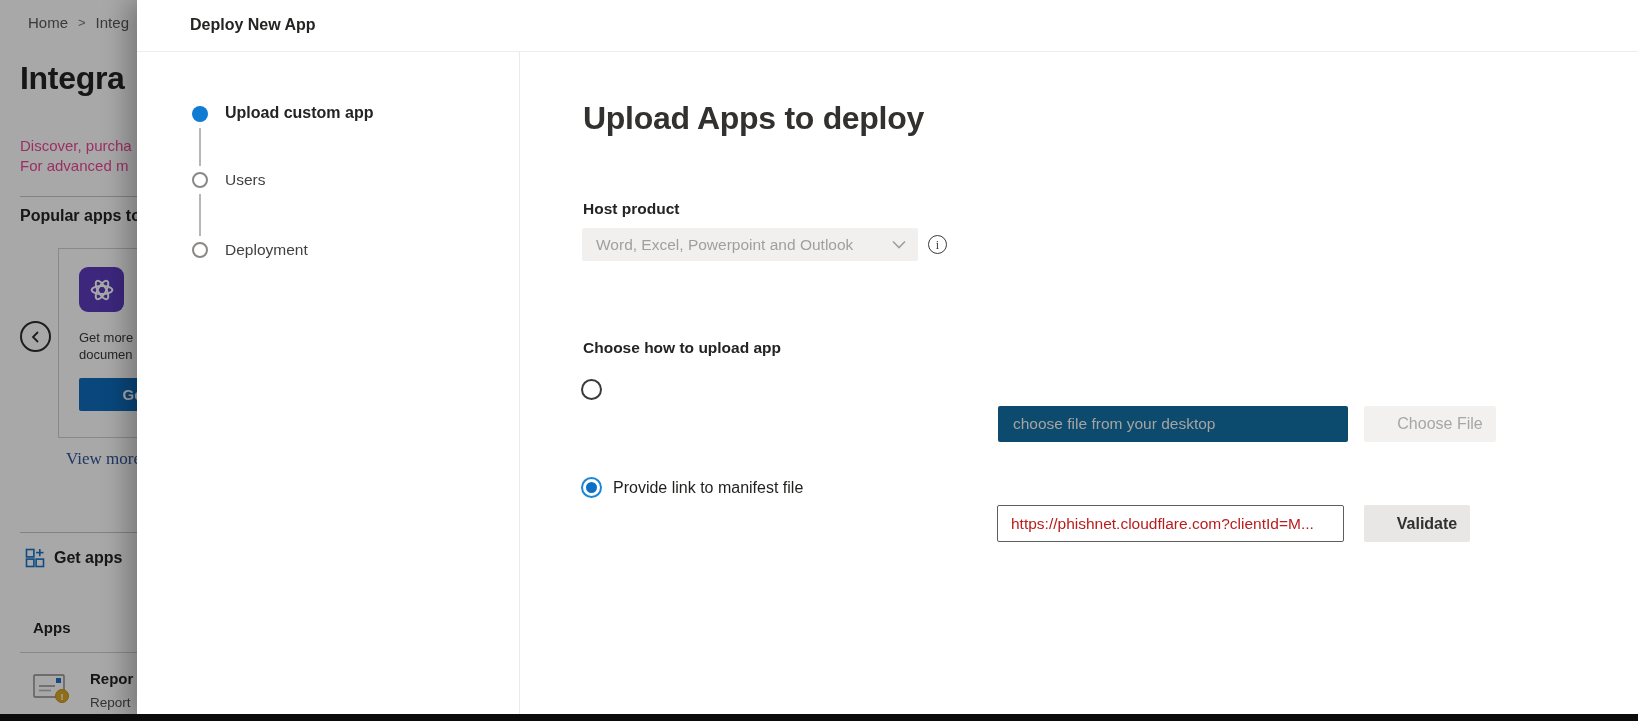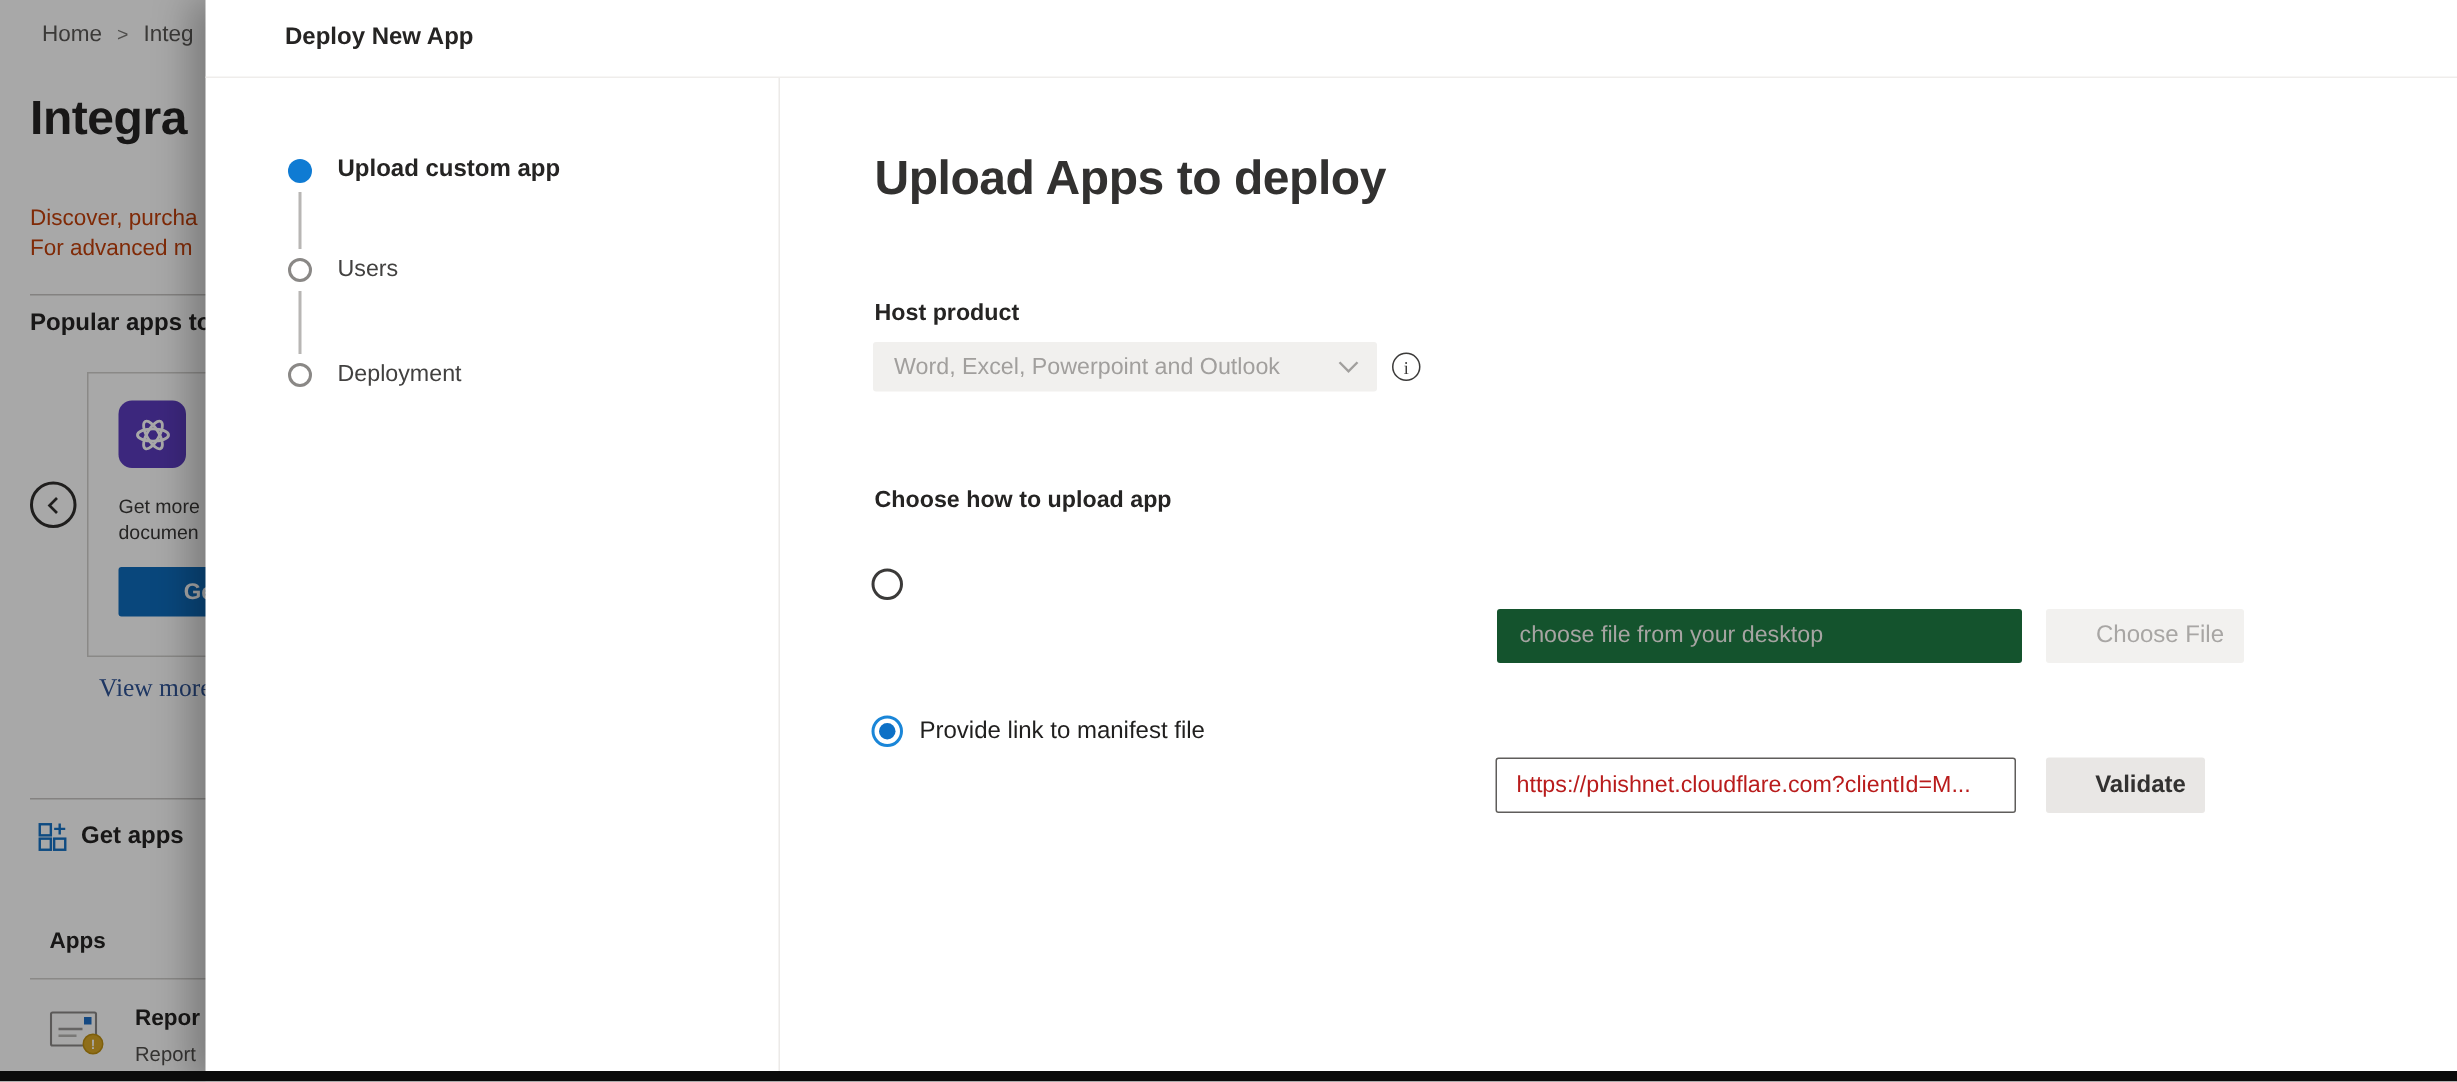--- a/index.html
+++ b/index.html
@@ -5,21 +5,21 @@
   * { margin:0; padding:0; box-sizing:border-box; }
   html,body { width:1638px; height:721px; overflow:hidden; }
   body { font-family:"Liberation Sans", sans-serif; background:#fff; position:relative; }
   .abs { position:absolute; }
 
   
   #bg-page { position:absolute; inset:0; background:#fff; }
   .bc { left:28px; top:14px; font-size:15px; color:#5a5856; display:flex; gap:10px; align-items:center; }
   .bc .sep { color:#7a7876; font-size:13px; }
   .bg-title { left:20px; top:60px; font-size:32px; font-weight:800; color:#252423; white-space:nowrap; letter-spacing:-0.3px; }
-  .bg-desc { left:20px; top:136px; font-size:15px; line-height:20px; color:#c2410c; white-space:nowrap; }
+  .bg-desc { left:20px; top:136px; font-size:15px; line-height:20px; color:#ec4899; white-space:nowrap; }
   .hr { height:1px; background:#c8c6c4; }
   .bg-popular { left:20px; top:207px; font-size:16px; font-weight:700; color:#252423; white-space:nowrap; }
   .bg-card { left:58px; top:248px; width:170px; height:190px; background:#fff; border:1px solid #d2d0ce; }
   .adobe { left:20px; top:18px; width:45px; height:45px; border-radius:9px; background:#5b3cbe; display:flex; align-items:center; justify-content:center; }
   .card-txt { left:20px; top:80px; font-size:13px; line-height:17px; color:#3a3938; white-space:nowrap; }
   .card-get { left:20px; top:129px; width:112px; height:33px; background:#0f6cbd; border:none; border-radius:2px; color:#fff; font-size:15px; font-weight:700; font-family:inherit; }
   .back-btn { left:20px; top:321px; width:31px; height:31px; border-radius:50%; border:2px solid #2f2e2d; background:transparent; display:flex; align-items:center; justify-content:center; }
   .view-more { left:20px; top:449px; font-family:"Liberation Serif", serif; font-size:17px; color:#2f5496; text-decoration:none; white-space:nowrap;margin-left:46px; }
   .get-apps { left:25px; top:548px; display:flex; align-items:center; gap:9px; background:none; border:none; font-family:inherit; }
   .get-apps span { font-size:16px; font-weight:600; color:#252423; }
@@ -42,28 +42,28 @@
   .step-label { position:absolute; left:88px; font-size:15.5px; color:#424140; white-space:nowrap; }
   .step-label.active { font-weight:700; color:#252423; font-size:16px; }
 
   #content { left:383px; top:52px; right:0; bottom:0; }
   .c-h1 { left:63px; top:48px; font-size:32px; font-weight:700; color:#323130; letter-spacing:-0.3px; white-space:nowrap; }
   .c-label { font-size:15.5px; font-weight:700; color:#252423; white-space:nowrap; }
   .host-label { left:63px; top:148px; }
   .dropdown { left:62px; top:176px; width:336px; height:33px; background:#f1f0ee; border-radius:2px; display:flex; align-items:center; padding:0 12px 0 14px; }
   .dropdown .val { flex:1; font-size:15.5px; color:#a19f9d; white-space:nowrap; overflow:hidden; }
   .info-btn { left:408px; top:183px; width:19px; height:19px; border-radius:50%; border:1.4px solid #3b3a39; background:#fff; color:#3b3a39; font-size:12px; font-family:"Liberation Serif", serif; display:flex; align-items:center; justify-content:center; line-height:1; }
-  .choose-label { left:63px; top:273px; }
+  .choose-label { left:63px; top:287px; }
   .radio-outer { width:21px; height:21px; border-radius:50%; background:#fff; position:absolute; }
   .radio-off { border:2px solid #3b3a39; }
   .radio-on { border:2px solid #1a86d8; display:flex; align-items:center; justify-content:center; }
   .radio-on i { width:11px; height:11px; border-radius:50%; background:#0d70c6; display:block; }
   .radio-label { position:absolute; font-size:16px; color:#201f1e; white-space:nowrap; }
   .inp { position:absolute; height:36px; font-family:inherit; font-size:15.5px; border-radius:2px; }
-  .inp-disabled { left:478px; top:354px; width:350px; background:#14532d; border:none; color:#a6a4a2; padding:0 15px; }
+  .inp-disabled { left:478px; top:354px; width:350px; background:#0c4a6e; border:none; color:#a6a4a2; padding:0 15px; }
   .inp-disabled::placeholder { color:#a6a4a2; opacity:1; }
   .inp-url { left:477px; top:453px; width:347px; height:37px; background:#fff; border:1px solid #5f5d5b; color:#b91c1c; padding:0 13px; }
   .btn { position:absolute; border:none; border-radius:2px; font-family:inherit; font-size:16px; display:flex; align-items:center; justify-content:center;padding-left:20px; }
   .btn-choosefile { left:844px; top:354px; width:132px; height:36px; background:#f2f1ef; color:#a8a6a4; }
   .btn-validate { left:844px; top:453px; width:106px; height:37px; background:#e9e7e5; color:#323130; font-weight:700; }
 
   #bottom-bar { position:absolute; left:0; right:0; bottom:0; height:7px; background:#0b0b0b; z-index:9; }
 </style>
 </head>
 <body>

